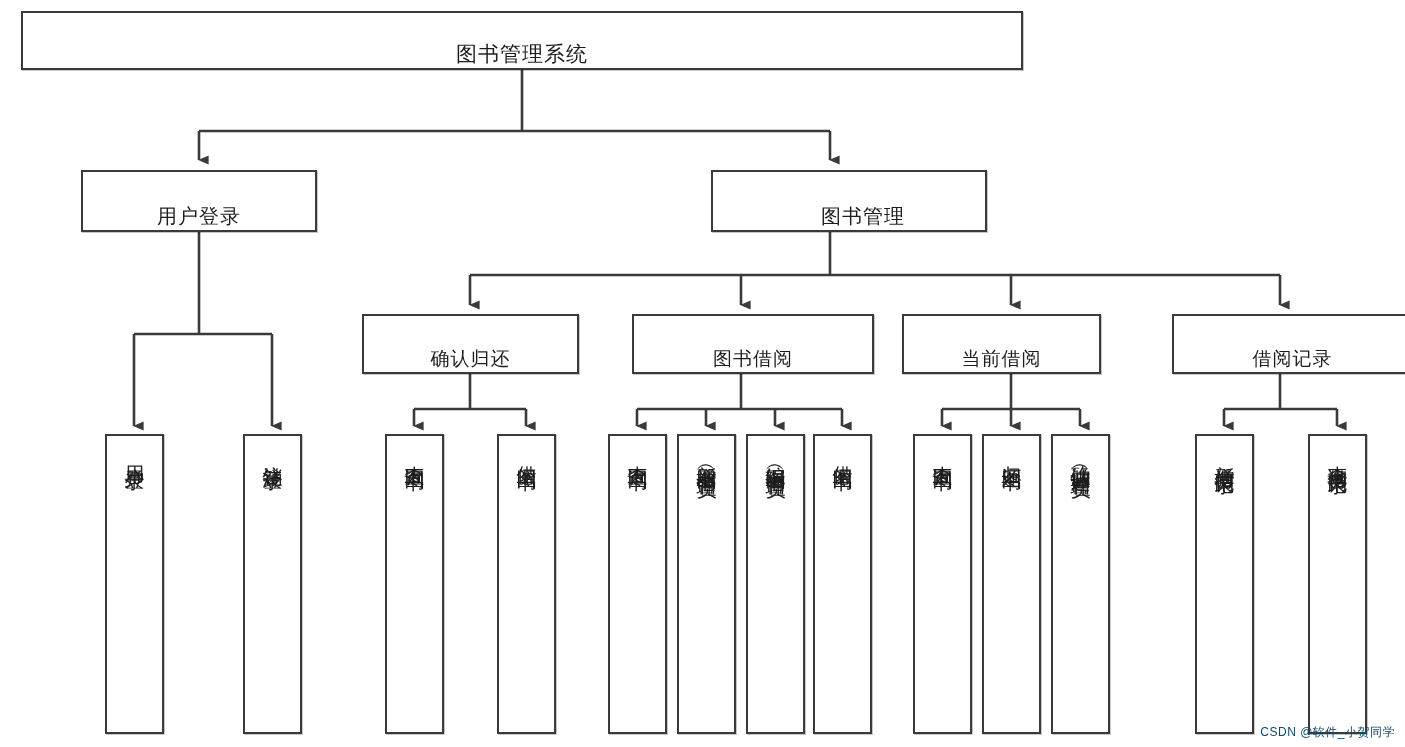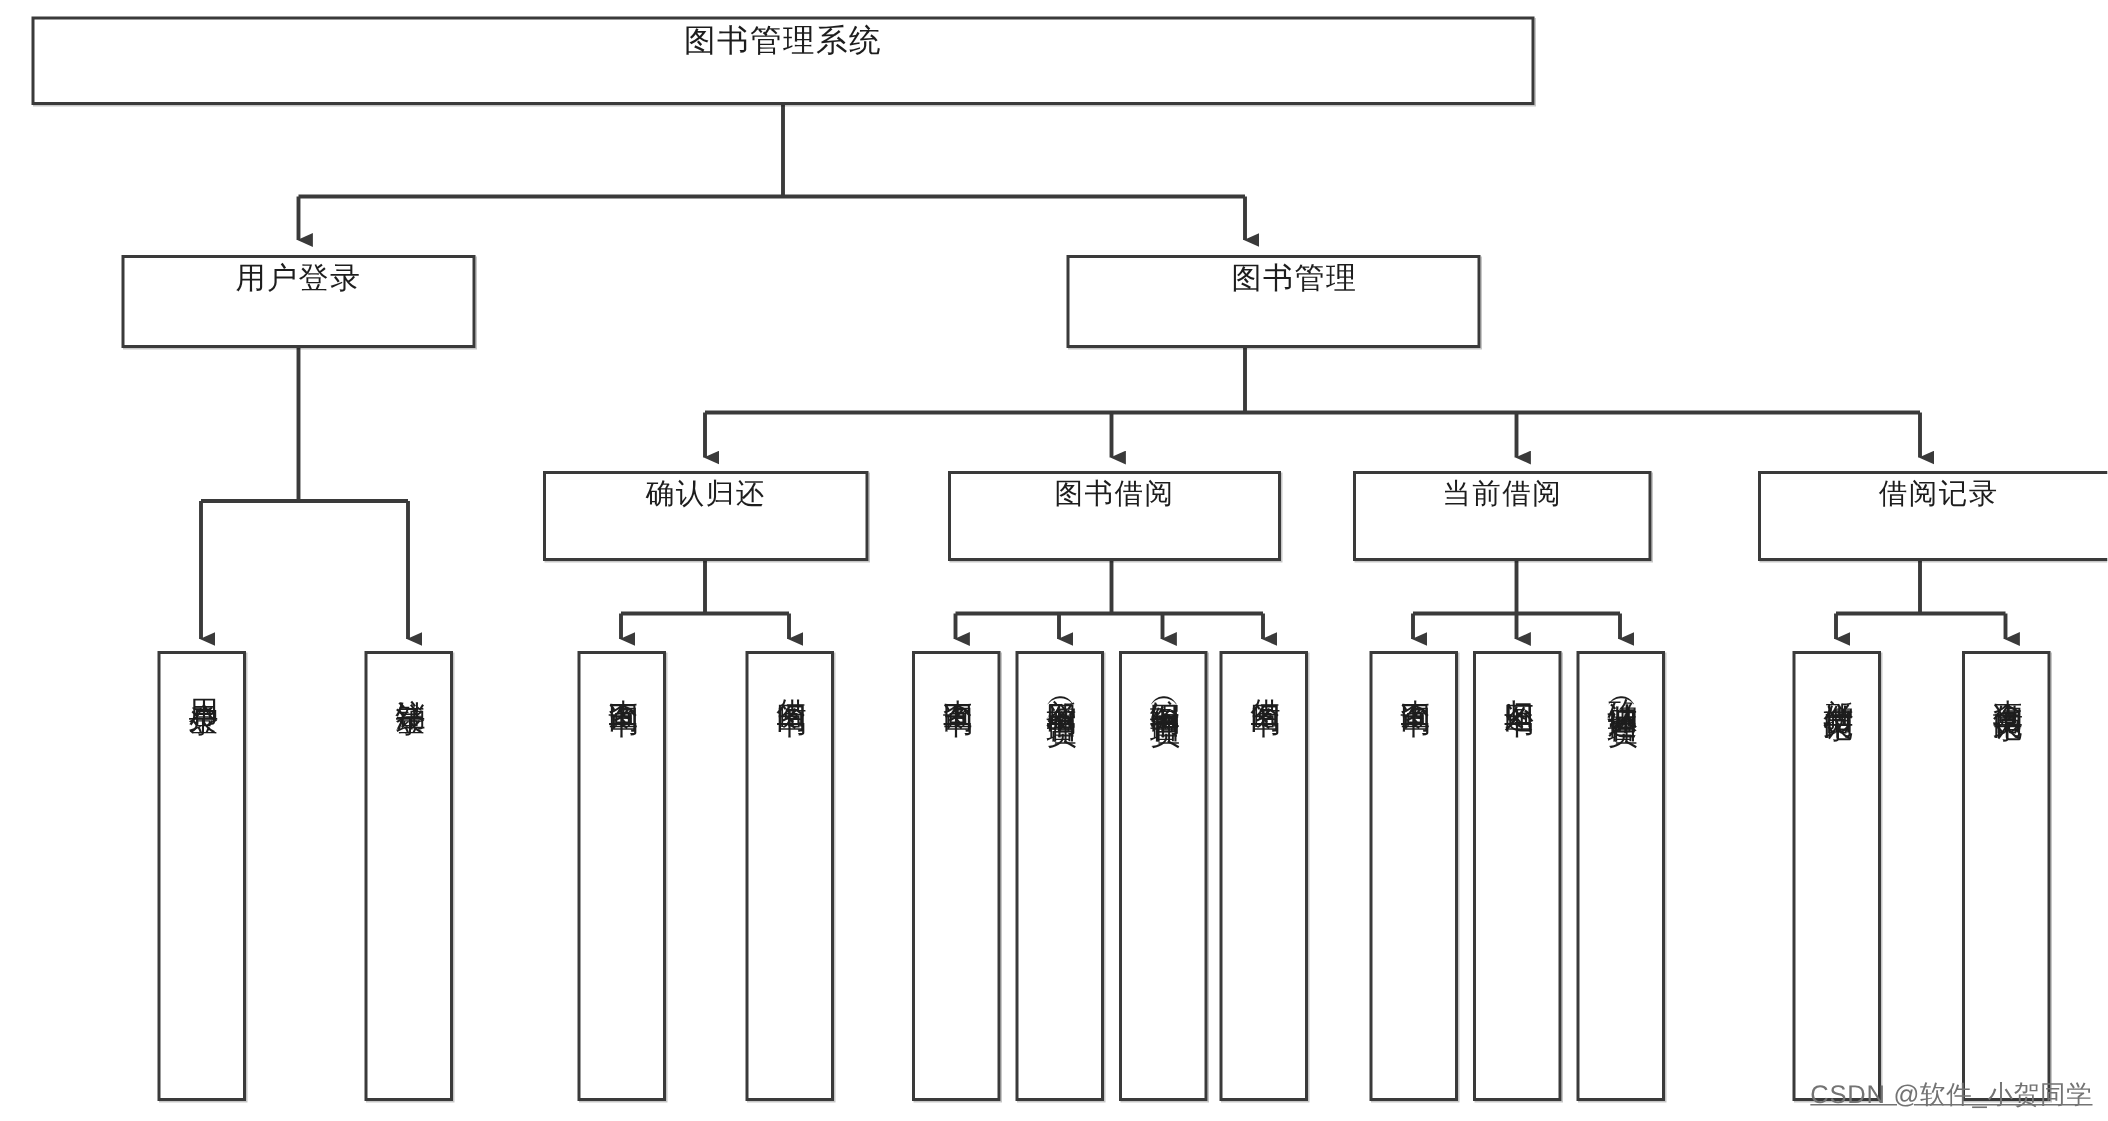--- a/index.html
+++ b/index.html
@@ -23,21 +23,21 @@
     width: 1405px;
     height: 747px;
     pointer-events: none;
   }
   .node {
     position: absolute;
     box-sizing: border-box;
     background: #ffffff;
     border: 2px solid #3a3a3a;
     display: flex;
-    align-items: flex-start;
+    align-items: flex-end;
     justify-content: center;
     color: #1d1d1d;
     box-shadow: 1px 1px 0 rgba(0,0,0,0.22);
   }
   .node.root {
     font-size: 21px;
   }
   .node.l1 {
     font-size: 20px;
   }
@@ -58,26 +58,25 @@
     white-space: nowrap;
   }
   .node .htext {
     white-space: nowrap;
     letter-spacing: 1px;
   }
   #watermark {
     position: absolute;
     right: 10px;
     bottom: 6px;
-    font-size: 17px;
-    color: #737373;
+    font-size: 12px;
+    color: #0c4a6e;
     letter-spacing: 0.5px;
     white-space: nowrap;
     user-select: none;
-    text-decoration: underline;
   }
 </style>
 </head>
 <body>
 
 <div id="canvas">
 
   <svg id="edges" viewBox="0 0 1405 747">
     <defs>
       <marker id="arrow" markerWidth="10" markerHeight="11" refX="4.6" refY="9.6" orient="auto" markerUnits="userSpaceOnUse">
@@ -135,21 +134,21 @@
   <div class="node l1" style="left:81px; top:170px; width:236px; height:62px;">
     <span class="htext">用户登录</span>
   </div>
   <div class="node l1" style="left:711px; top:170px; width:276px; height:62px;padding-left:28px;">
     <span class="htext">图书管理</span>
   </div>
 
   <div class="node l2" style="left:362px; top:314px; width:217px; height:60px;">
     <span class="htext">确认归还</span>
   </div>
-  <div class="node l2" style="left:632px; top:314px; width:222px; height:60px;">
+  <div class="node l2" style="left:632px; top:314px; width:242px; height:60px;">
     <span class="htext">图书借阅</span>
   </div>
   <div class="node l2" style="left:902px; top:314px; width:199px; height:60px;">
     <span class="htext">当前借阅</span>
   </div>
   <div class="node l2" style="left:1172px; top:314px; width:241px; height:60px;">
     <span class="htext">借阅记录</span>
   </div>
 
   <div class="node leaf" style="left:105px; top:434px; width:59px; height:300px;">

